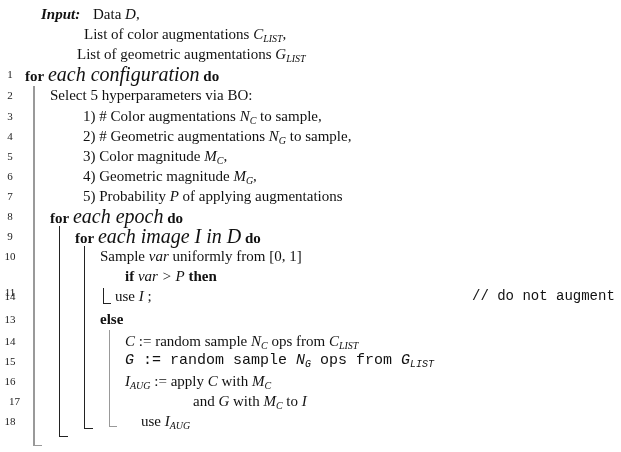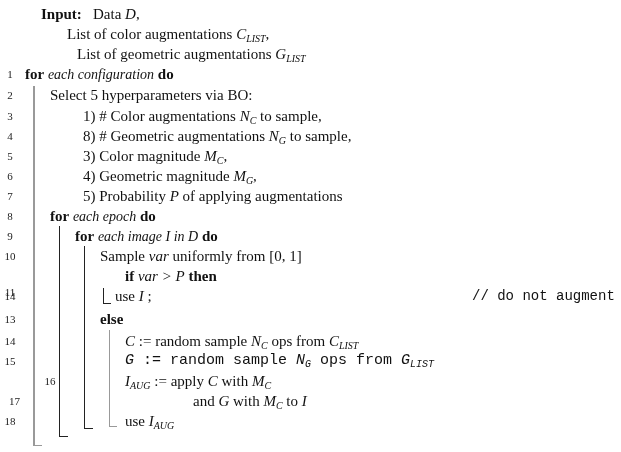--- a/index.html
+++ b/index.html
@@ -4,61 +4,61 @@
 <style>
   html, body { margin:0; padding:0; background:#ffffff; }
   body { width:621px; height:452px; position:relative; overflow:hidden;
          font-family:"DejaVu Serif", "Liberation Serif", serif; color:#111; }
   .ln { position:absolute; left:0; width:20px; text-align:center;
         font-size:11px; color:#222; font-family:"Liberation Serif", serif; }
   .tx { position:absolute; white-space:nowrap; font-size:15px;
         font-family:"Liberation Serif", serif; line-height:18px; }
   .b { font-weight:bold; }
   .i { font-style:italic; }
-  .it-kw { font-style:italic; font-size:14px; }
+  .it-kw { font-style:italic; font-size:20px; }
   sub { font-size:10px; font-style:italic; vertical-align:-3px; }
   .mono { font-family:"Liberation Mono", "DejaVu Sans Mono", monospace; font-size:14px; }
   .vbar { position:absolute; width:1px; background:#222; }
   .vbar.gray { background:#999; width:2px; }
   .hbar { position:absolute; height:1px; background:#222; }
   .hbar.gray { background:#999; }
 </style>
 </head>
 <body>
 
-<div class="tx b" style="left:41px;top:5px;">Input:</div>
+<div class="tx b" style="left:41px;top:5px;font-style:italic;">Input:</div>
 <div class="tx" style="left:93px;top:5px;"><span>Data </span><span class="i">D</span><span>,</span></div>
-<div class="tx" style="left:67px;top:25px;"><span>List of color augmentations </span><span class="i">C</span><sub>LIST</sub><span>,</span></div>
+<div class="tx" style="left:84px;top:25px;"><span>List of color augmentations </span><span class="i">C</span><sub>LIST</sub><span>,</span></div>
 <div class="tx" style="left:77px;top:45px;"><span>List of geometric augmentations </span><span class="i">G</span><sub>LIST</sub></div>
 
 <div class="ln" style="top:68px;">1</div>
 <div class="ln" style="top:89px;">2</div>
 <div class="ln" style="top:110px;">3</div>
 <div class="ln" style="top:130px;">4</div>
 <div class="ln" style="top:150px;">5</div>
 <div class="ln" style="top:170px;">6</div>
 <div class="ln" style="top:190px;">7</div>
 <div class="ln" style="top:210px;">8</div>
 <div class="ln" style="top:230px;">9</div>
 <div class="ln" style="top:250px;">10</div>
 <div class="ln" style="top:286px;">11</div>
 <div class="ln" style="top:290px;">14</div>
 <div class="ln" style="top:313px;">13</div>
 <div class="ln" style="top:335px;">14</div>
 <div class="ln" style="top:355px;">15</div>
-<div class="ln" style="top:375px;padding-left:40px;">16</div>
+<div class="ln" style="top:375px;">16</div>
 <div class="ln" style="top:395px;text-align:right;">17</div>
 <div class="ln" style="top:415px;">18</div>
 
 <div class="tx" style="left:25px;top:65px;"><span class="b">for</span> <span class="it-kw">each configuration</span> <span class="b">do</span></div>
 
 <div class="tx" style="left:50px;top:86px;">Select 5 hyperparameters via BO:</div>
 
 <div class="tx" style="left:83px;top:107px;"><span>1) # Color augmentations </span><span class="i">N</span><sub>C</sub><span> to sample,</span></div>
-<div class="tx" style="left:83px;top:127px;"><span>8) # Geometric augmentations </span><span class="i">N</span><sub>G</sub><span> to sample,</span></div>
+<div class="tx" style="left:83px;top:127px;"><span>2) # Geometric augmentations </span><span class="i">N</span><sub>G</sub><span> to sample,</span></div>
 <div class="tx" style="left:83px;top:147px;"><span>3) Color magnitude </span><span class="i">M</span><sub>C</sub><span>,</span></div>
 <div class="tx" style="left:83px;top:167px;"><span>4) Geometric magnitude </span><span class="i">M</span><sub>G</sub><span>,</span></div>
 <div class="tx" style="left:83px;top:187px;"><span>5) Probability </span><span class="i">P</span><span> of applying augmentations</span></div>
 
 <div class="tx" style="left:50px;top:207px;"><span class="b">for</span> <span class="it-kw">each epoch</span> <span class="b">do</span></div>
 
 <div class="tx" style="left:75px;top:227px;"><span class="b">for</span> <span class="it-kw">each image I in D</span> <span class="b">do</span></div>
 
 <div class="tx" style="left:100px;top:247px;text-align:center;"><span>Sample </span><span class="i">var</span><span> uniformly from [0, 1]</span></div>
 
@@ -70,21 +70,21 @@
 <div class="tx b" style="left:100px;top:310px;">else</div>
 
 <div class="tx" style="left:125px;top:332px;"><span class="i">C</span><span> := random sample </span><span class="i">N</span><sub>C</sub><span> ops from </span><span class="i">C</span><sub>LIST</sub></div>
 
 <div class="tx" style="left:125px;top:352px;font-family:Liberation Mono, monospace;"><span class="i">G</span><span> := random sample </span><span class="i">N</span><sub>G</sub><span> ops from </span><span class="i">G</span><sub>LIST</sub></div>
 
 <div class="tx" style="left:125px;top:372px;"><span class="i">I</span><sub>AUG</sub><span> := apply </span><span class="i">C</span><span> with </span><span class="i">M</span><sub>C</sub></div>
 
 <div class="tx" style="left:193px;top:392px;"><span>and </span><span class="i">G</span><span> with </span><span class="i">M</span><sub>C</sub><span> to </span><span class="i">I</span></div>
 
-<div class="tx" style="left:125px;top:412px;"><span>use </span><span class="i">I</span><sub>AUG</sub></div>
+<div class="tx" style="left:141px;top:412px;"><span>use </span><span class="i">I</span><sub>AUG</sub></div>
 
 <div class="vbar gray" style="left:33px;top:86px;height:360px;"></div>
 <div class="hbar gray" style="left:33px;top:445px;width:9px;"></div>
 
 <div class="vbar" style="left:59px;top:226px;height:211px;"></div>
 <div class="hbar" style="left:59px;top:436px;width:9px;"></div>
 
 <div class="vbar" style="left:84px;top:246px;height:183px;"></div>
 <div class="hbar" style="left:84px;top:428px;width:9px;"></div>
 

